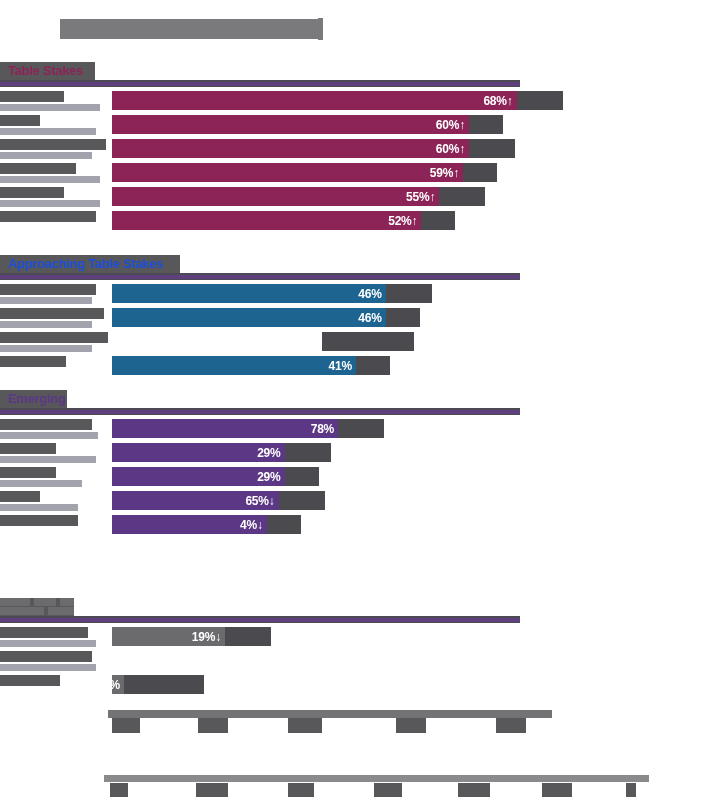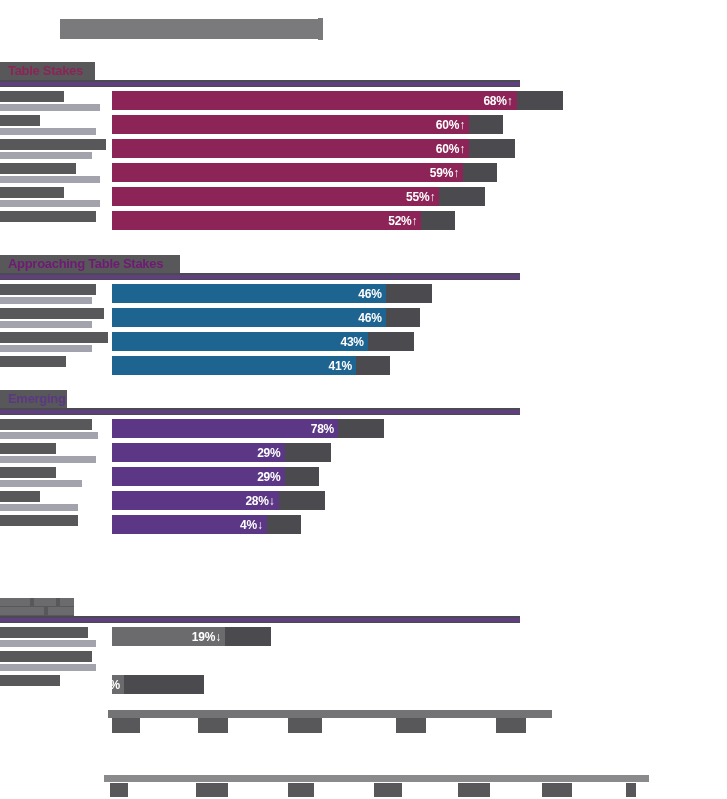--- a/index.html
+++ b/index.html
@@ -166,21 +166,21 @@
               <div class="barfill" style="width: 309.4px; background: rgb(140, 36, 87);"></div>
               <span class="val">52%↑</span>
             </div>
           </div>
         </div>
       </div>
     </div>
     <div class="section" style="top: 255px;">
       <div class="sec-head">
         <div class="sec-title-bg" style="width: 180.4px;"></div>
-        <div class="sec-title" style="color: #701a75;">Approaching Table Stakes</div>
+        <div class="sec-title" style="color: #1d4ed8;">Approaching Table Stakes</div>
       </div>
       <div class="sec-rule" style="top: 18px; width: 520px;">
         <div class="inner" style="width: 520px; background: rgb(95, 63, 126);"></div>
       </div>
       <div class="rows" style="position: absolute; top: 27px; left: 0px; width: 727px;">
         <div class="row">
           <div class="lbl">
             <div class="redact l1" style="width: 96px;"></div>
             <div class="redact light l2" style="width: 92px;"></div>
           </div>
@@ -205,24 +205,20 @@
             </div>
           </div>
         </div>
         <div class="row">
           <div class="lbl">
             <div class="redact l1" style="width: 108px;"></div>
             <div class="redact light l2" style="width: 92px;"></div>
           </div>
           <div class="bar-area">
             <div class="valbg" style="left: 209.85px; width: 92px; top: 2px;"></div>
-            <div class="bar" style="width: 255.85px;">
-              <div class="barfill" style="width: 255.85px; background: rgb(30, 100, 144);"></div>
-              <span class="val">43%</span>
-            </div>
           </div>
         </div>
         <div class="row">
           <div class="lbl">
             <div class="redact l1" style="width: 66px;"></div>
           </div>
           <div class="bar-area">
             <div class="valbg" style="left: 197.95px; width: 80px; top: 2px;"></div>
             <div class="bar" style="width: 243.95px;">
               <div class="barfill" style="width: 243.95px; background: rgb(30, 100, 144);"></div>
@@ -282,21 +278,21 @@
         </div>
         <div class="row">
           <div class="lbl">
             <div class="redact l1" style="width: 40px;"></div>
             <div class="redact light l2" style="width: 78px;"></div>
           </div>
           <div class="bar-area">
             <div class="valbg" style="left: 120.6px; width: 92px; top: 2px;"></div>
             <div class="bar" style="width: 166.6px;">
               <div class="barfill" style="width: 166.6px; background: rgb(91, 55, 133);"></div>
-              <span class="val">28%↓</span>
+              <span class="val">65%↓</span>
             </div>
           </div>
         </div>
         <div class="row">
           <div class="lbl">
             <div class="redact l1" style="width: 78px;"></div>
           </div>
           <div class="bar-area">
             <div class="valbg" style="left: 108.7px; width: 80px; top: 2px;"></div>
             <div class="bar" style="width: 154.7px;">

